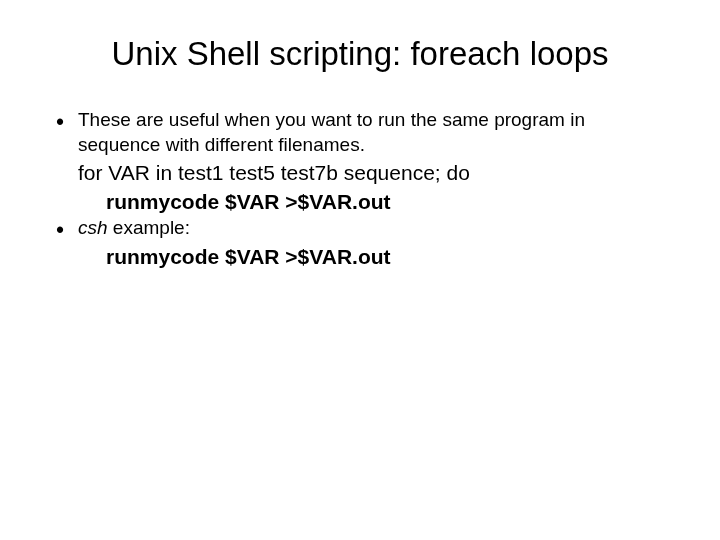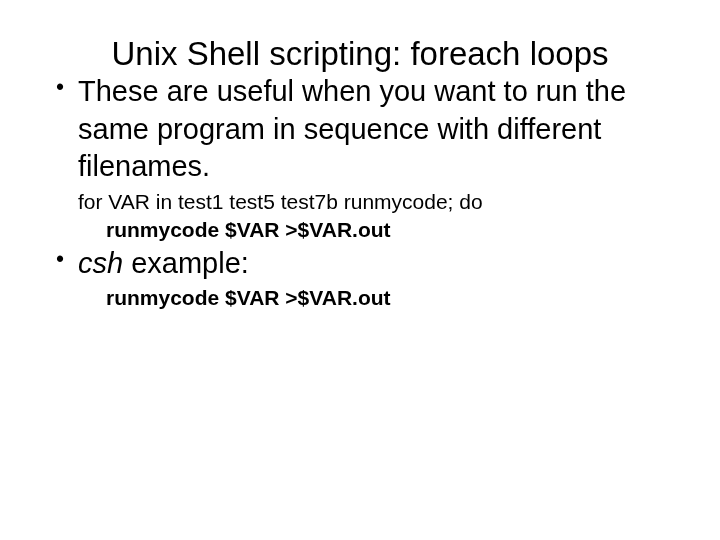--- a/index.html
+++ b/index.html
@@ -12,29 +12,30 @@
       height: 540px;
       background: #ffffff;
       font-family: Arial, Helvetica, sans-serif;
       color: #000000;
       padding: 30px 50px 30px 50px;
     }
     .title {
       font-size: 33px;
       text-align: center;
       font-weight: normal;
+      margin-bottom: 35px;
       margin-top: 5px;
     }
     .bullet-list {
       list-style: none;
     }
     .bullet-item {
       position: relative;
       padding-left: 28px;
-      font-size: 29px;
+      font-size: 19px;
       line-height: 1.3;
       margin-bottom: 2px;
     }
     .bullet-item::before {
       content: "•";
       position: absolute;
       left: 6px;
       top: 0;
       font-size: 23px;
     }
@@ -58,21 +59,21 @@
 <body>
 
 <h1 class="title">Unix Shell scripting: foreach loops</h1>
 
 <ul class="bullet-list">
   <li class="bullet-item">These are useful when you want to run the same program in sequence with different filenames.</li>
 
 </ul>
 
 <div class="code-block">
-  <div class="code-line">for VAR in test1 test5 test7b runmycode; do</div>
+  <div class="code-line">for VAR in test1 test5 test7b sequence; do</div>
   <div class="code-line indent-1">runmycode $VAR &gt;$VAR.out</div>
 </div>
 
 <ul class="bullet-list">
   <li class="bullet-item">
     <span class="italic">csh</span><span> example:</span>
   </li>
 </ul>
 
 <div class="code-block">

